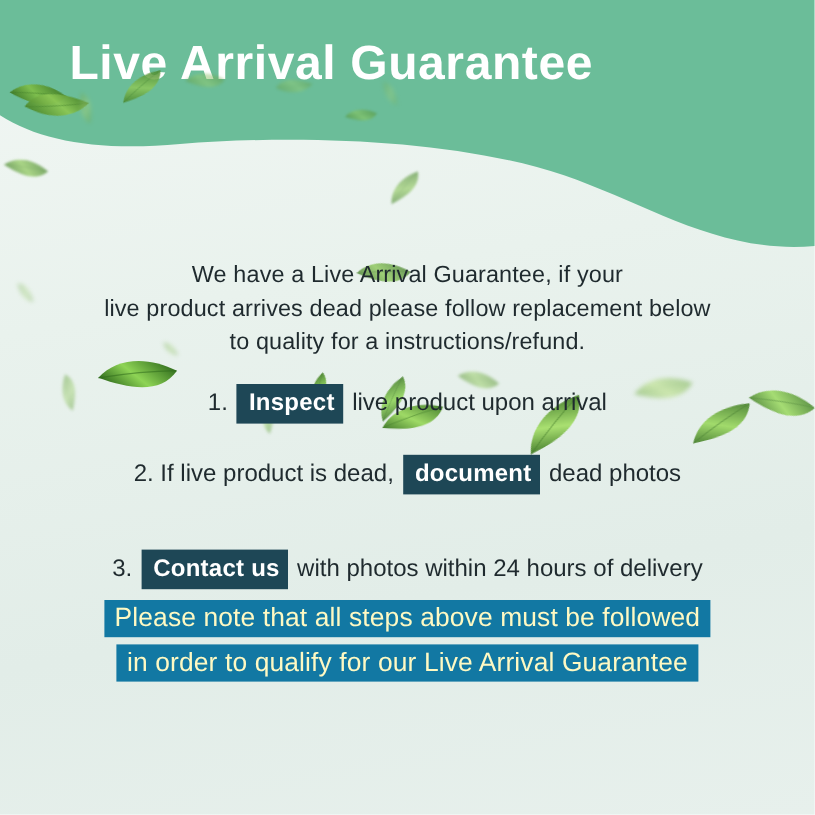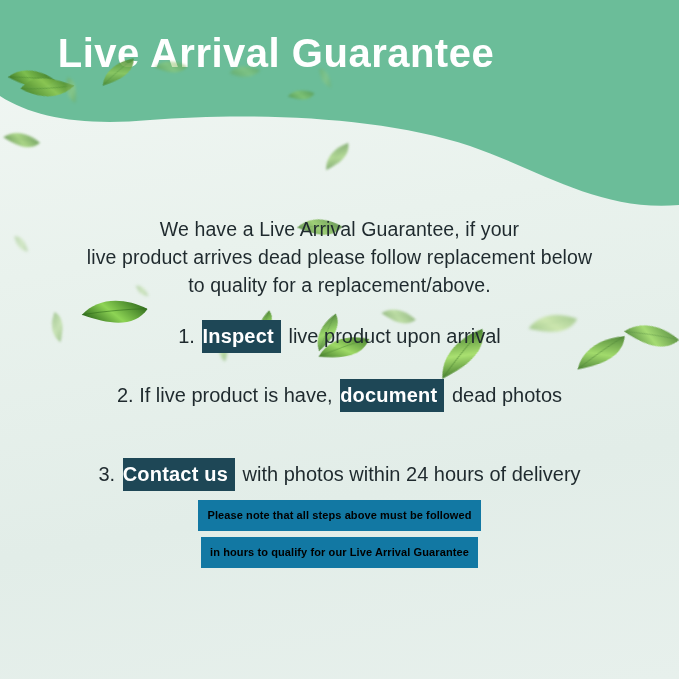--- a/index.html
+++ b/index.html
@@ -95,38 +95,38 @@
     line-height: 28px;
     margin-bottom: 26px;
     white-space: nowrap;
   }
   .step:last-child { margin-bottom: 0; margin-top: 46px; }
   .hl {
     display: inline-block;
     background: #1e4756;
     color: #ffffff;
     font-weight: bold;
-    padding: 2px 7px 3px 0;
+    padding: 2px 7px 3px 10px;
     margin: 0 2px;
     letter-spacing: 0.2px;
   }
 
   .note {
     position: absolute;
     left: 0;
     top: 500px;
     width: 679px;
     text-align: center;
   }
   .note-line {
     display: inline-block;
     background: #1278a3;
-    color: #000000;
-    font-size: 11px;
-    font-weight: bold;
+    color: #fef9c3;
+    font-size: 22px;
+    font-weight: normal;
     line-height: 20px;
     padding: 5px 9px 6px 9px;
     letter-spacing: 0.1px;
     white-space: nowrap;
   }
   .note-row { margin-bottom: 6px; }
   .note-row:last-child { margin-bottom: 0; }
 </style>
 </head>
 <body>
@@ -409,28 +409,28 @@
           <path d="M2,40 C14,6 52,0 98,3 C82,36 42,48 2,40 Z" fill="url(#lg23)"></path>
           <path d="M3,40 C36,30 70,16 98,3" stroke="#47842a" stroke-width="1.6" fill="none" opacity="0.55"></path>
         </svg></div>
     </div>
 
   <div class="content">
 
     <div class="intro" id="intro-block">
         <span class="intro-line">We have a Live Arrival Guarantee, if your</span>
         <span class="intro-line">live product arrives dead please follow replacement below</span>
-        <span class="intro-line">to quality for a replacement/above.</span>
+        <span class="intro-line">to quality for a instructions/refund.</span>
       </div>
 
     <div class="steps" id="steps-block">
         <div class="step"><span>1.&nbsp;</span><span class="hl">Inspect</span>&nbsp;<span>live product upon arrival</span></div>
-        <div class="step"><span>2.&nbsp;</span><span>If live product is have,</span>&nbsp;<span class="hl">document</span>&nbsp;<span>dead photos</span></div>
+        <div class="step"><span>2.&nbsp;</span><span>If live product is dead,</span>&nbsp;<span class="hl">document</span>&nbsp;<span>dead photos</span></div>
         <div class="step"><span>3.&nbsp;</span><span class="hl">Contact us</span>&nbsp;<span>with photos within 24 hours of delivery</span></div>
       </div>
 
     <div class="note" id="note-block">
         <div class="note-row"><span class="note-line">Please note that all steps above must be followed</span></div>
-        <div class="note-row"><span class="note-line">in hours to qualify for our Live Arrival Guarantee</span></div>
+        <div class="note-row"><span class="note-line">in order to qualify for our Live Arrival Guarantee</span></div>
       </div>
 
   </div>
 </div>
 
 </body></html>

